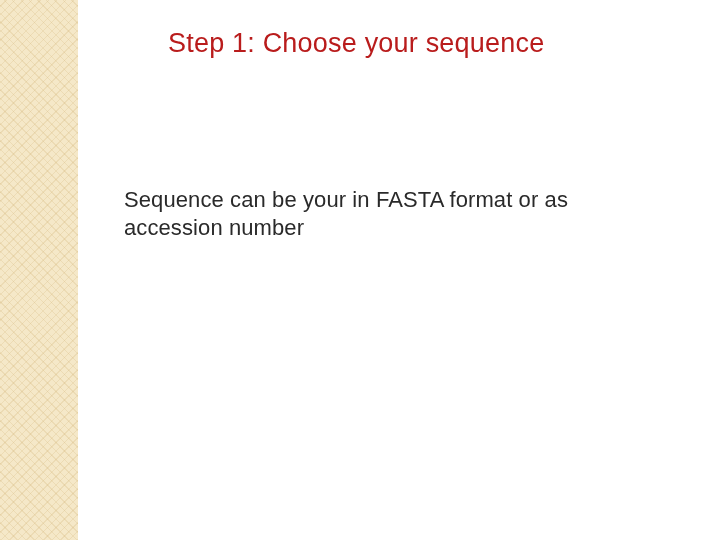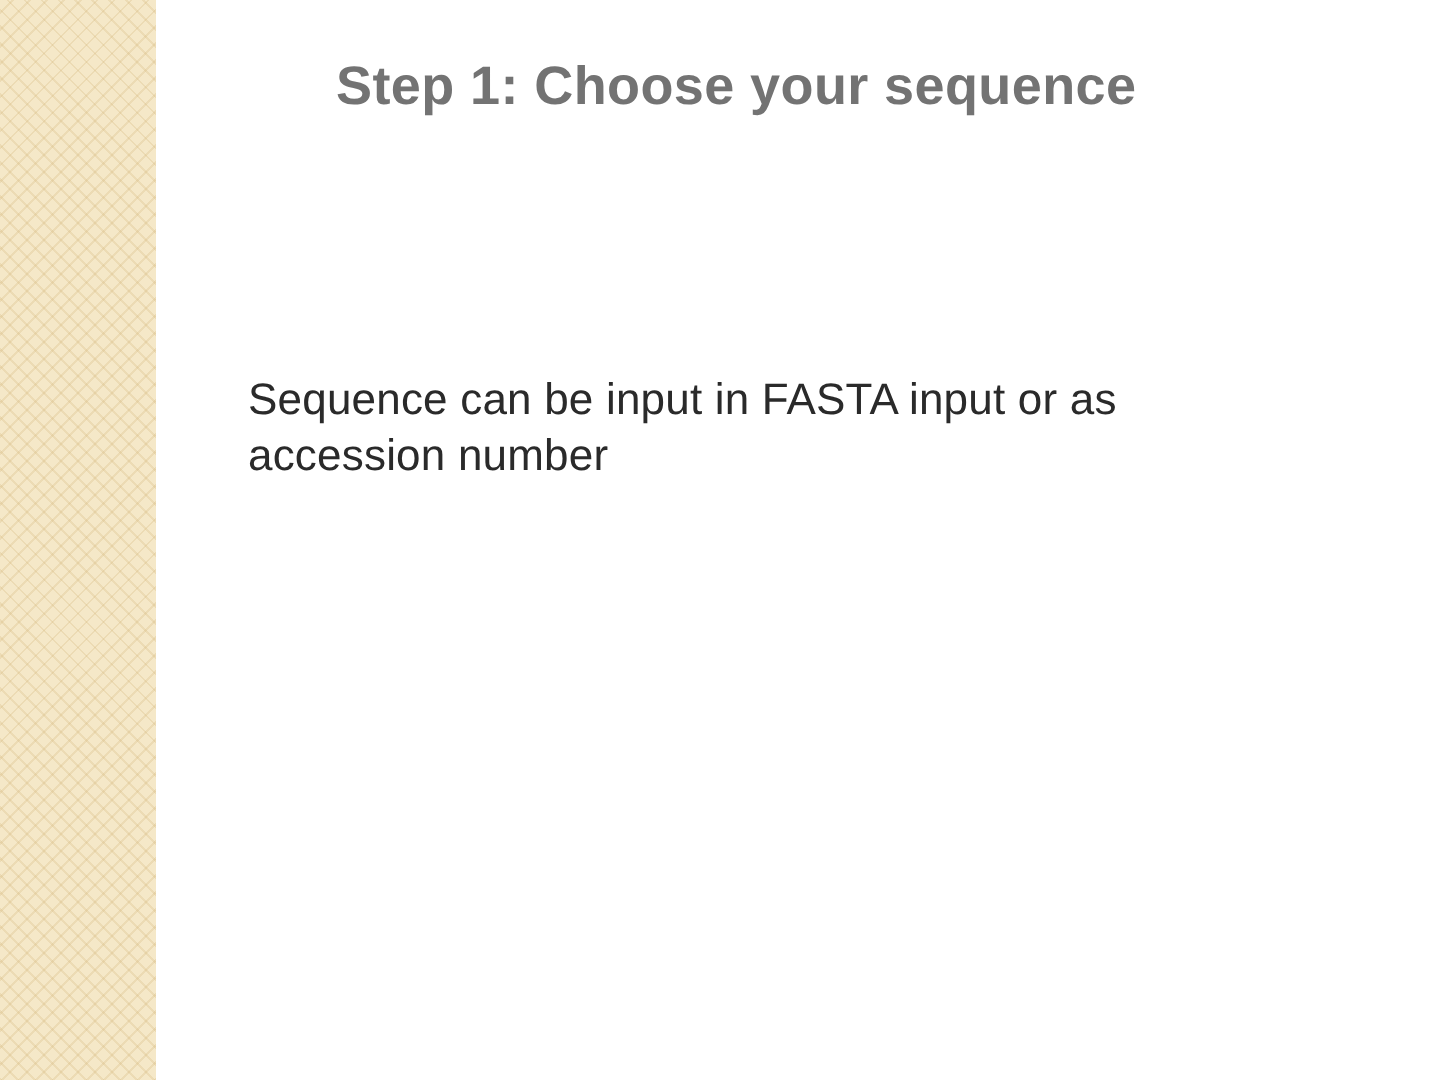--- a/index.html
+++ b/index.html
@@ -40,36 +40,36 @@
       top: 0;
       right: 0;
       bottom: 0;
       padding: 0;
     }
     .slide-title {
       position: absolute;
       top: 28px;
       left: 90px;
       font-size: 27px;
-      font-weight: bold;
-      color: #737373;
+      font-weight: normal;
+      color: #b91c1c;
       letter-spacing: 0.2px;
     }
     .body-text {
       position: absolute;
       top: 186px;
       left: 46px;
       right: 60px;
       font-size: 22px;
       color: #2a2a2a;
       line-height: 1.25;
       letter-spacing: 0.1px;
     }
   </style>
 </head>
 <body>
 
 <div class="sidebar-pattern"></div>
 
 <div class="content">
   <h1 class="slide-title">Step 1: Choose your sequence</h1>
-  <p class="body-text">Sequence can be input in FASTA input or as accession number</p>
+  <p class="body-text">Sequence can be your in FASTA format or as accession number</p>
 </div>
 
 </body></html>

